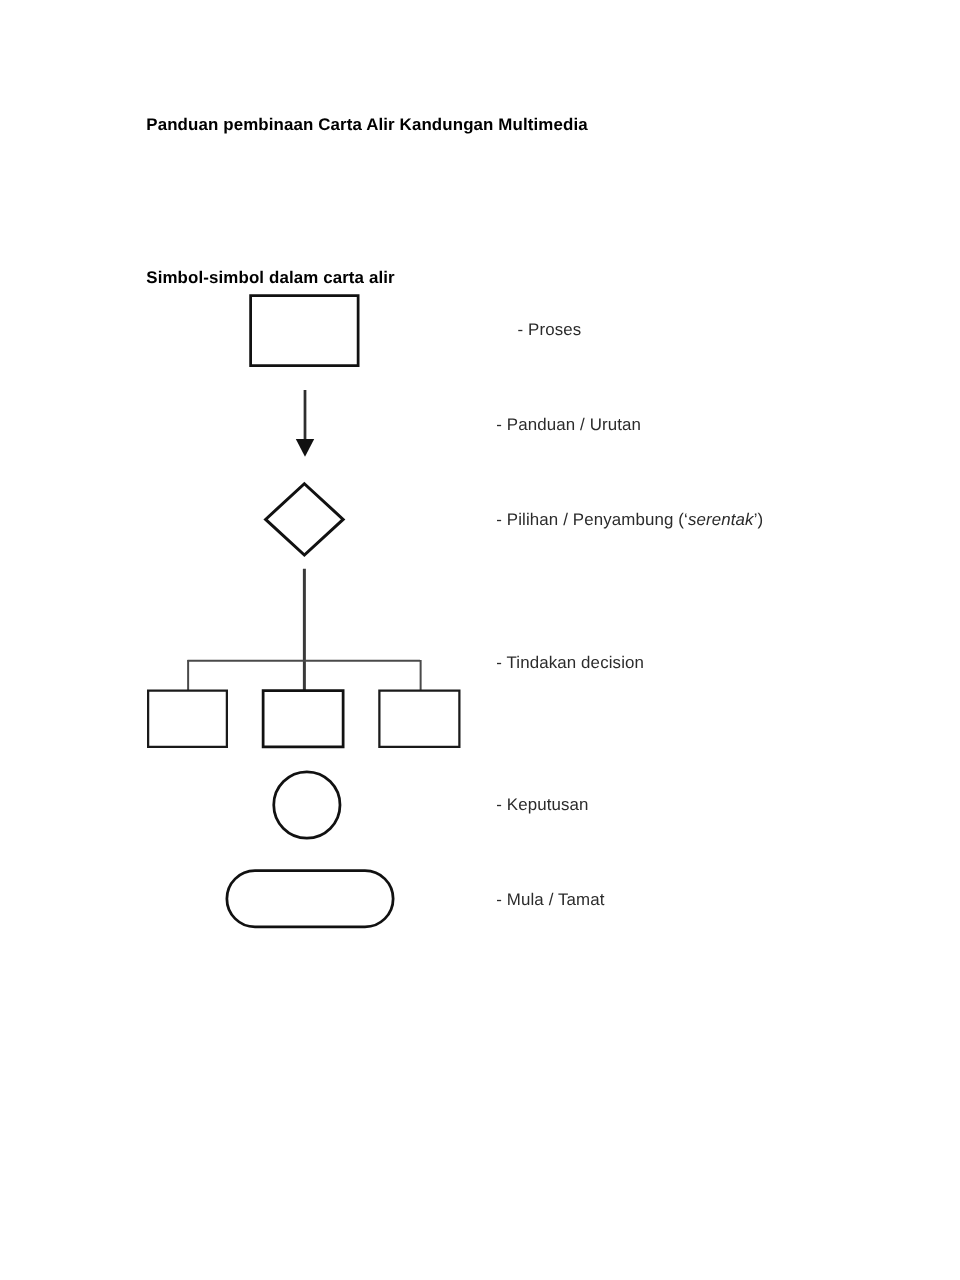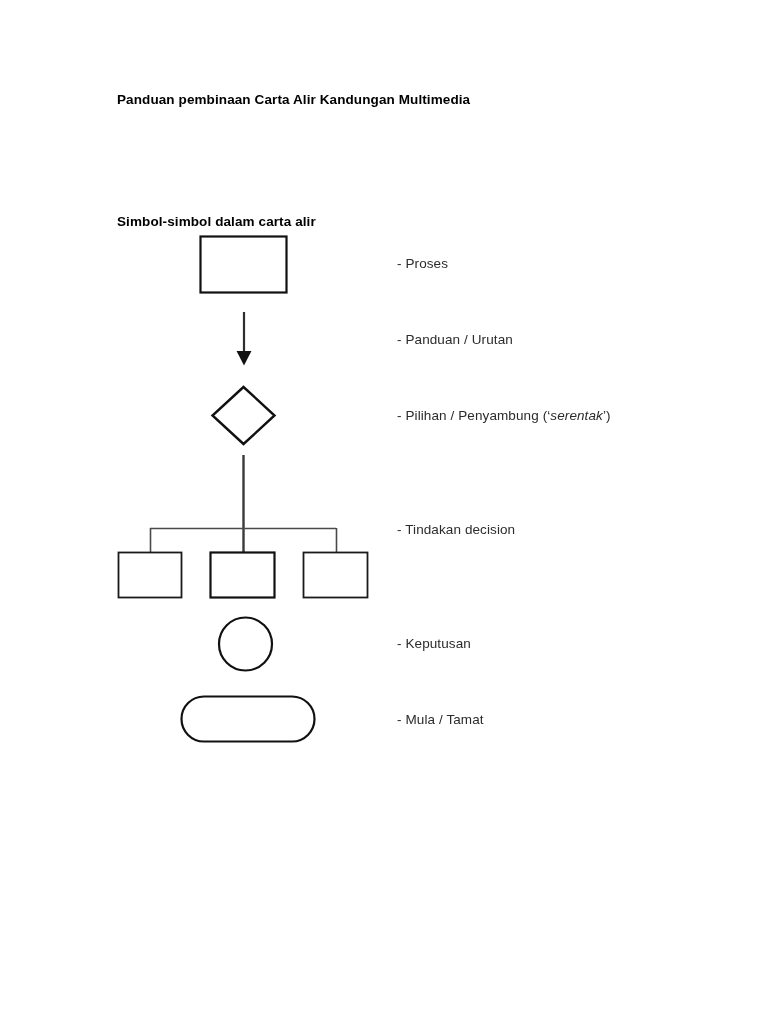--- a/index.html
+++ b/index.html
@@ -108,21 +108,21 @@
       <rect x="210.5" y="552.5" width="64" height="45" fill="#ffffff" stroke="#111111" stroke-width="2.2"></rect>
       <rect x="303.5" y="552.5" width="64" height="45" fill="#ffffff" stroke="#1a1a1a" stroke-width="1.8"></rect>
 
       <circle cx="245.5" cy="644" r="26.5" fill="#ffffff" stroke="#111111" stroke-width="2.2"></circle>
 
       <rect x="181.5" y="696.5" width="133" height="45" rx="22.5" ry="22.5" fill="#ffffff" stroke="#111111" stroke-width="2.2"></rect>
 
     </svg>
   </div>
 
-  <div class="legend-label" style="top:256px;">- Proses</div>
+  <div class="legend-label" style="top:256px;margin-left:17px;">- Proses</div>
 
   <div class="legend-label" style="top:332px;">- Panduan / Urutan</div>
 
   <div class="legend-label" style="top:408px;">
     <span>- Pilihan / Penyambung (‘</span><em>serentak</em><span>’)</span>
   </div>
 
   <div class="legend-label" style="top:522px;">- Tindakan decision</div>
 
   <div class="legend-label" style="top:636px;">- Keputusan</div>

